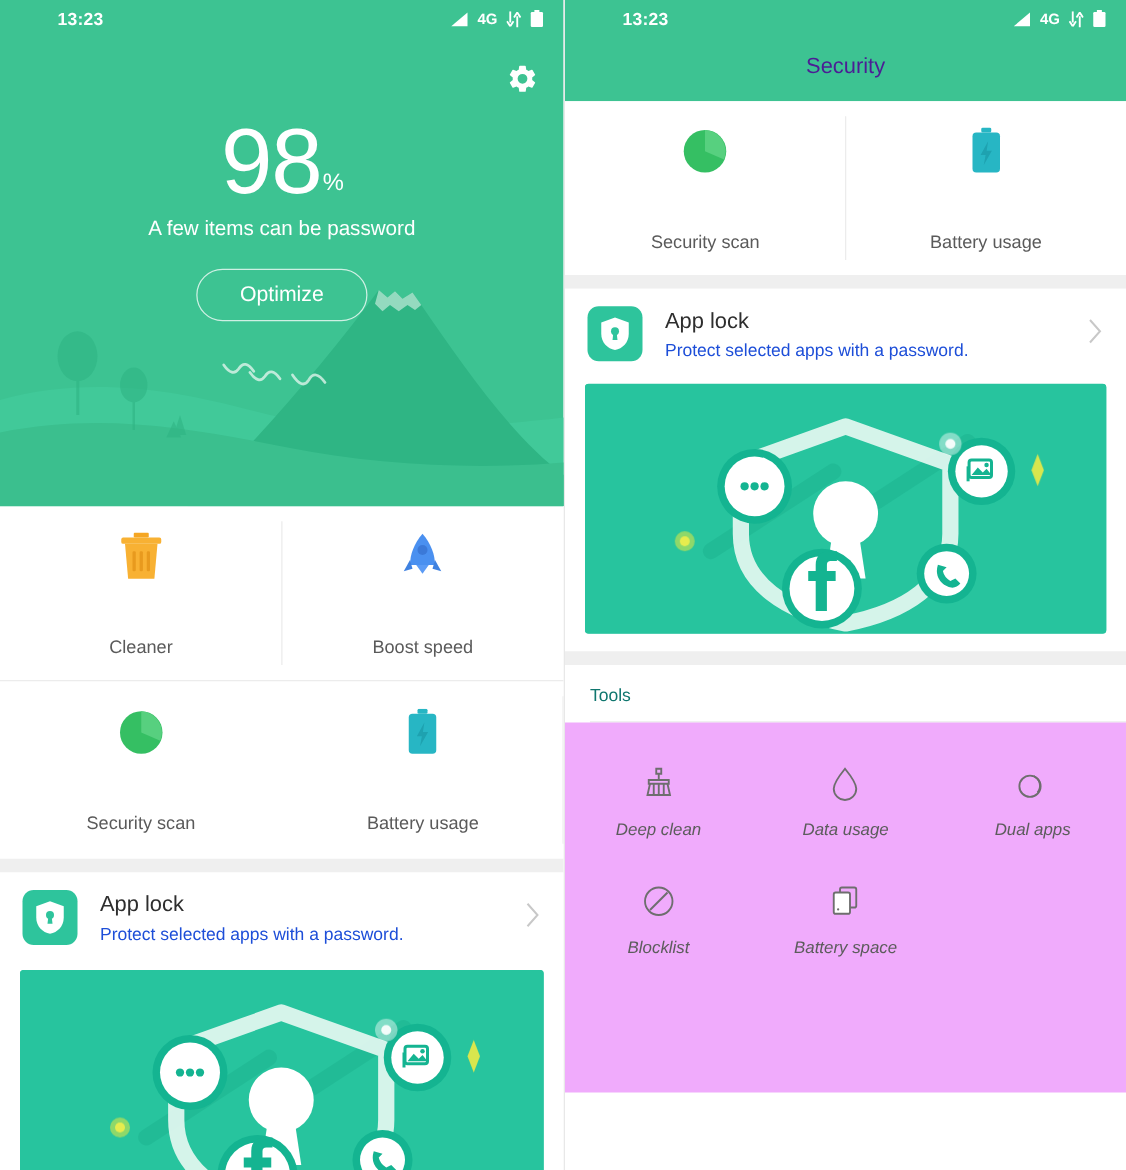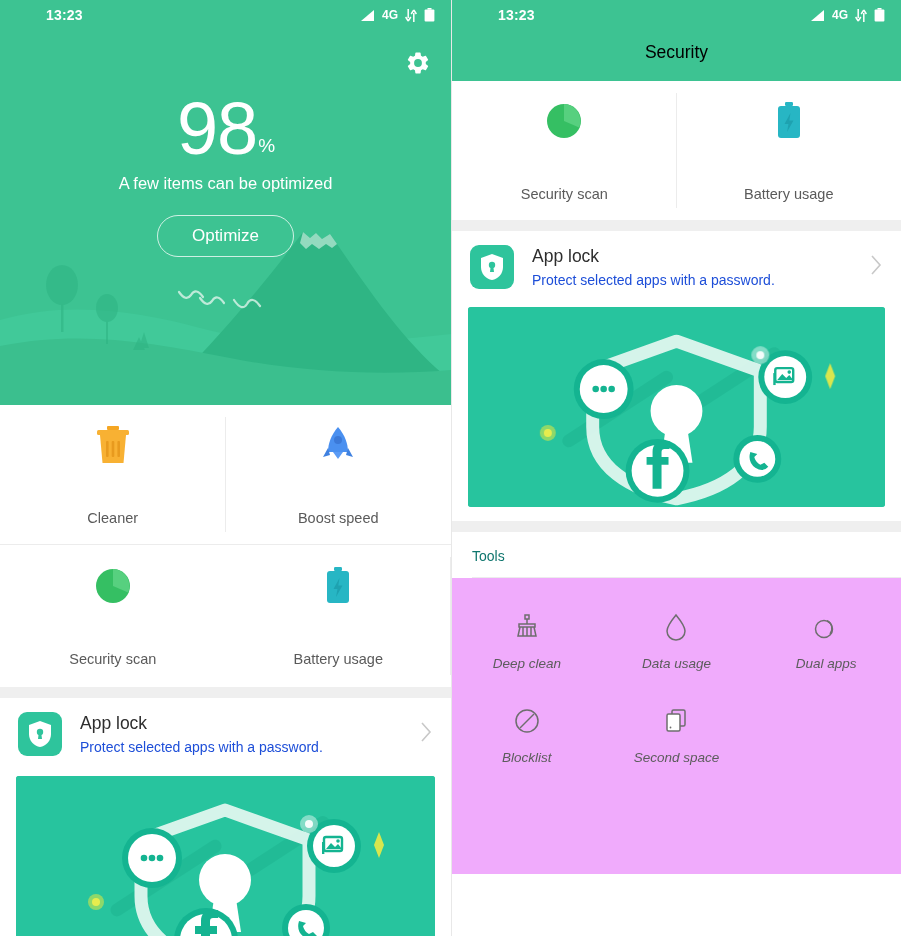--- a/index.html
+++ b/index.html
@@ -86,21 +86,21 @@
 
   .applock-banner {
     margin: 6px 16px 0 16px; height: 200px; border-radius: 3px;
     background: #27c49e; overflow: hidden; position: relative; cursor: pointer;
   }
   .applock-banner.left-cut { margin-top: 8px; }
 
   
   .topbar { background: #3dc392; }
   .topbar-title {
-    color: #000000; font-size: 17.5px; text-align: center;
+    color: #4c1d95; font-size: 17.5px; text-align: center;
     padding: 12px 0 18px 0;
   }
 
   
   .tools-head {
     font-size: 14px; color: #0f766e; padding: 16px 20px 13px 20px;
     background: #fff;
   }
   .tools-head-rule { height: 1px; background: #ececec; margin-left: 20px; }
   .tools-grid { display: flex; flex-wrap: wrap; background: #f0abfc; padding-top: 14px; font-style: italic;}
@@ -159,21 +159,21 @@
         </g>
         <g stroke="#e9f8f1" stroke-width="2.2" fill="none" opacity=".75" stroke-linecap="round">
           <path d="M179 62 q7 10 12 3 q5 -8 12 2"></path>
           <path d="M200 68 q7 10 12 3 q5 -8 12 2"></path>
           <path d="M234 70 q8 12 13 4 q5 -9 13 2"></path>
         </g>
       </svg>
 
       <div class="score-wrap">
         <span class="score-num">98</span><span class="score-pct">%</span>
-        <div class="score-sub">A few items can be optimized</div>
+        <div class="score-sub">A few items can be password</div>
         <button class="optimize-btn">Optimize</button>
       </div>
     </div>
 
     <div class="tile-grid">
       <div class="tile">
         <span class="tile-icon">
           <svg width="34" height="38" viewBox="0 0 34 38">
               <rect x="11" y="0" width="12" height="4" rx="1" fill="#f5a623"></rect>
               <rect x="1" y="4" width="32" height="5" rx="1.5" fill="#f8b133"></rect>
@@ -452,19 +452,19 @@
       </div>
 
       <div class="tool">
         <span class="tool-icon">
           <svg width="30" height="30" viewBox="0 0 30 30" fill="none" stroke="#6e6e6e" stroke-width="1.5">
               <rect x="11" y="4" width="13" height="16" rx="1.5"></rect>
               <rect x="6" y="8" width="13" height="17" rx="1.5" fill="#fff"></rect>
               <circle cx="9.5" cy="21.5" r=".9" fill="#6e6e6e" stroke="none"></circle>
             </svg>
         </span>
-        <span class="tool-label">Second space</span>
+        <span class="tool-label">Battery space</span>
       </div>
       <div class="tool"></div>
       <div class="tool"></div>
     </div>
   </div>
 </div>
 
 </body></html>

